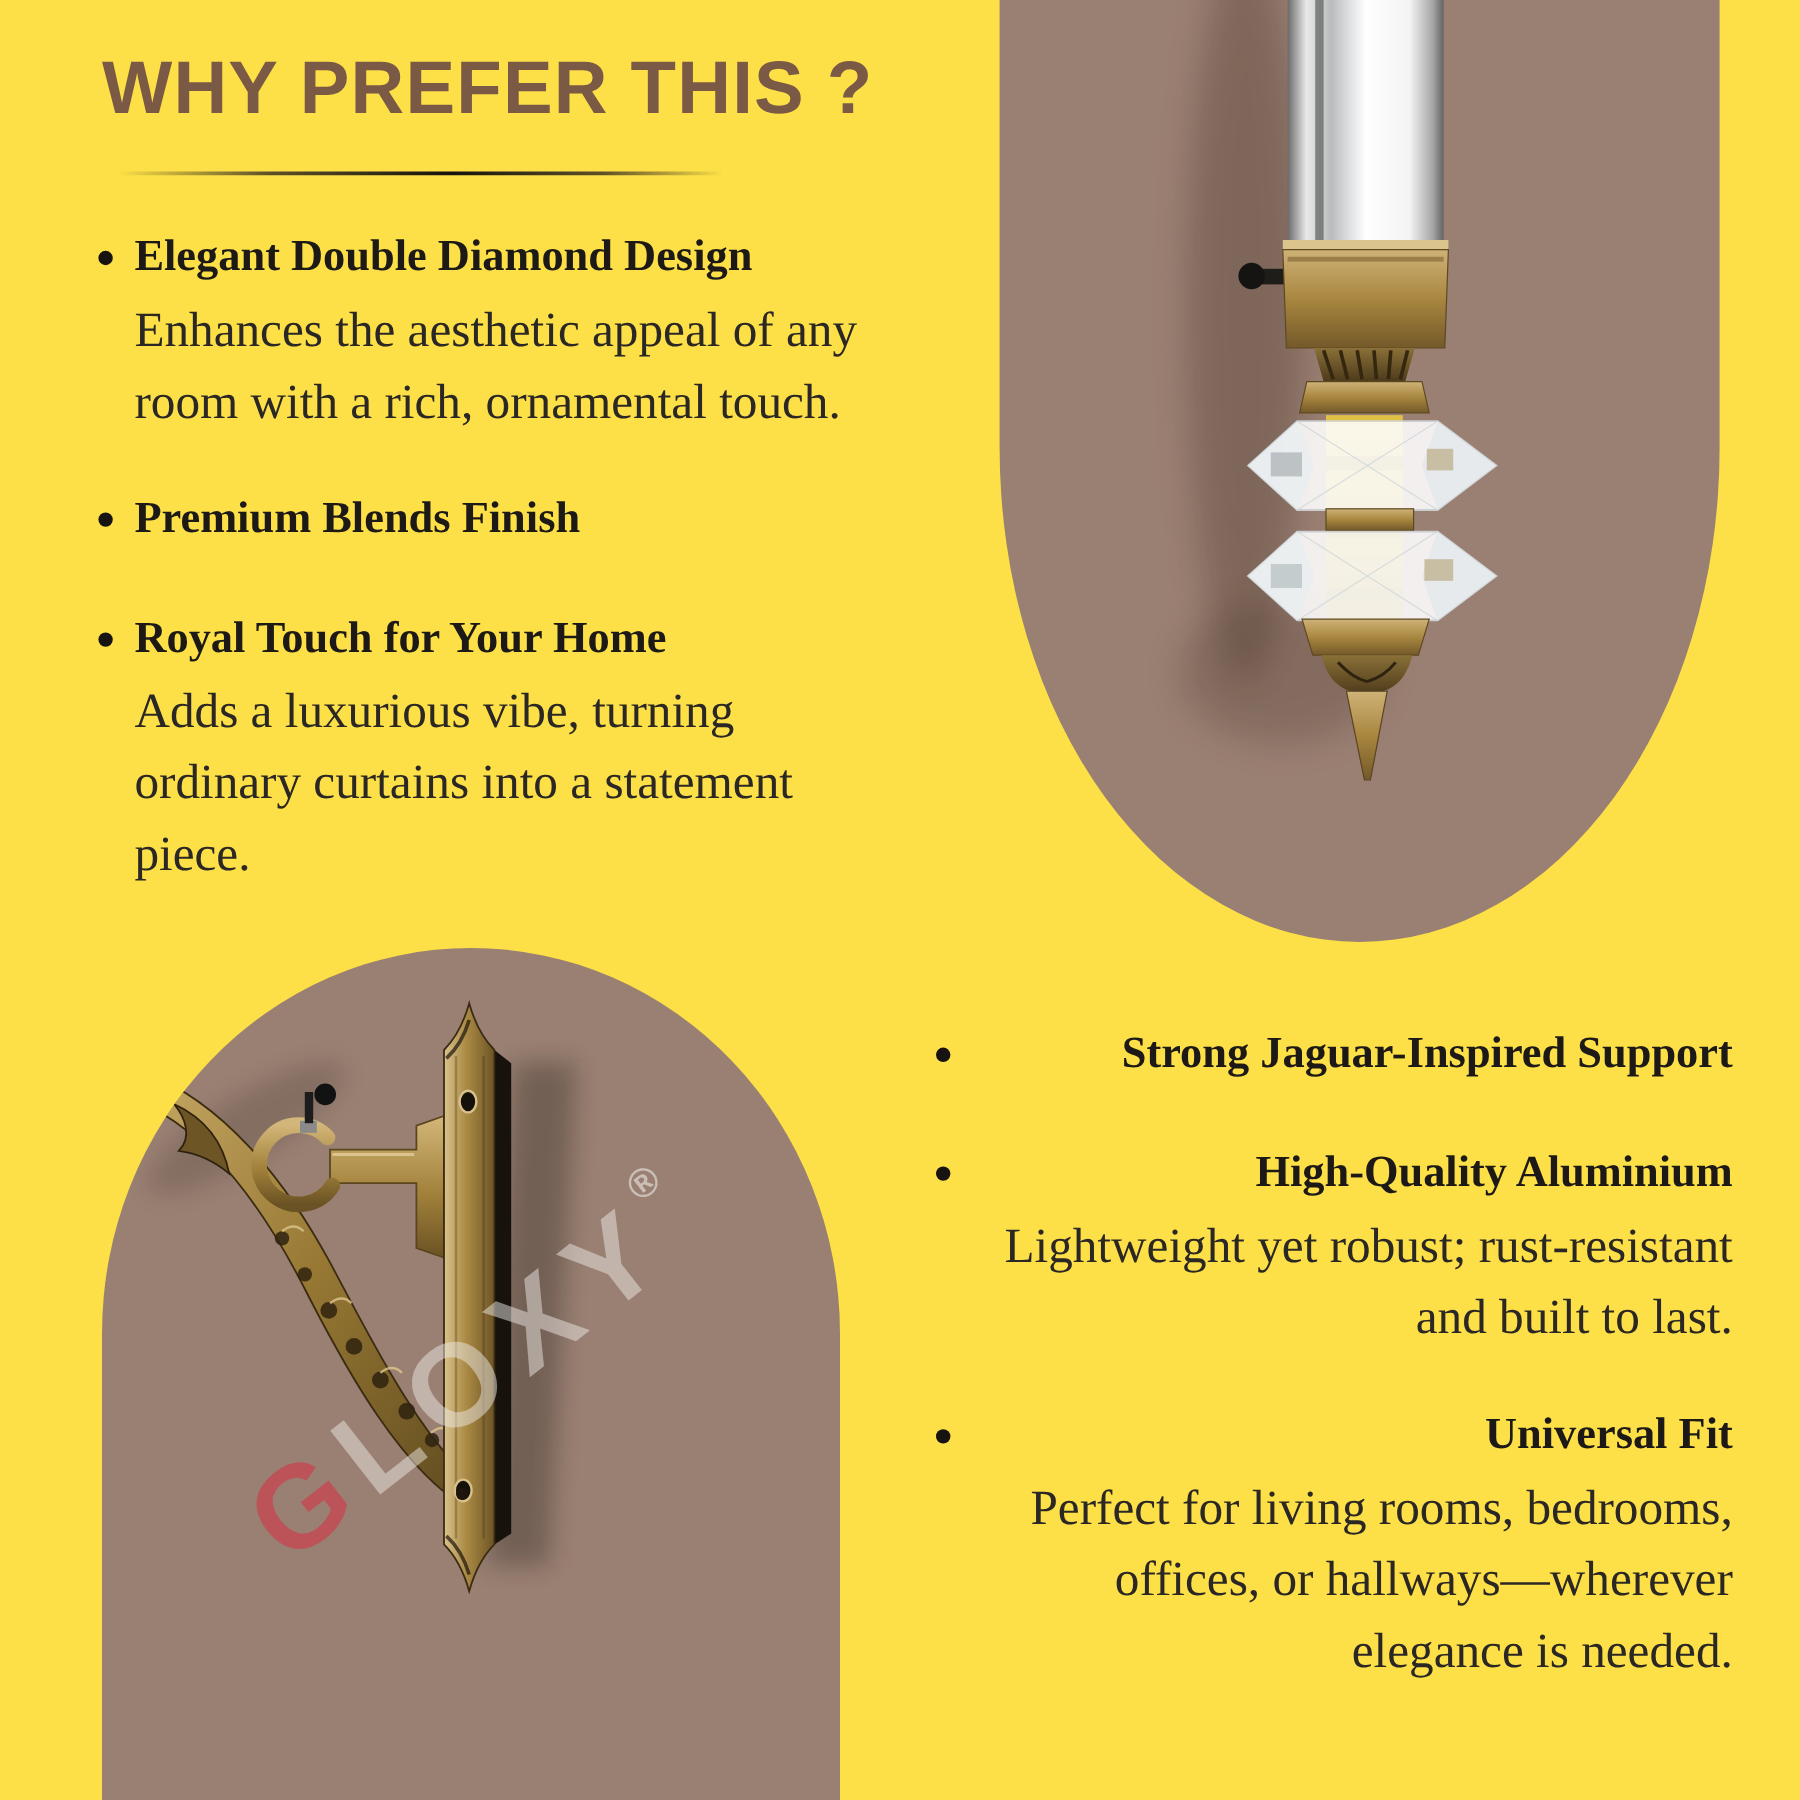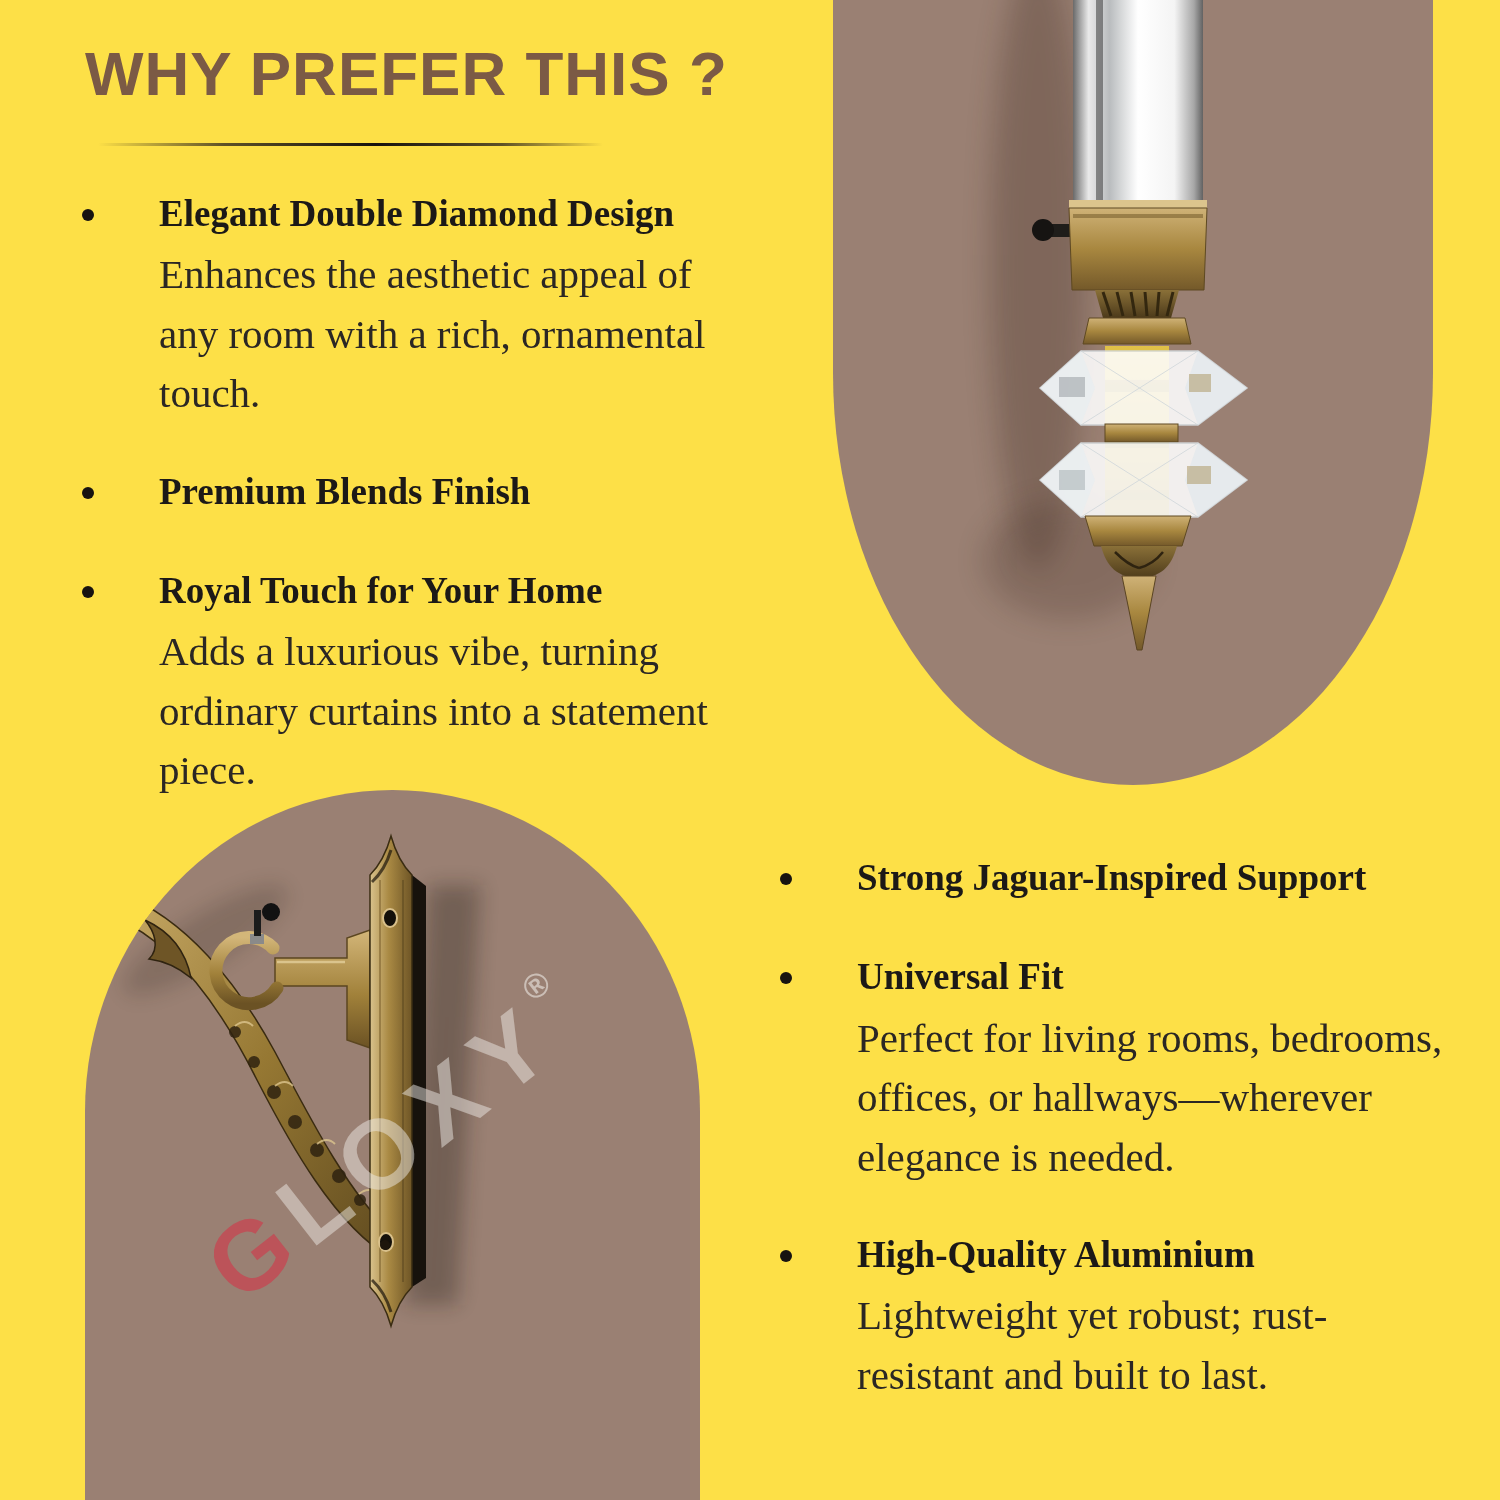--- a/index.html
+++ b/index.html
@@ -18,26 +18,26 @@
   .title{position:absolute;left:85px;top:38px;margin:0;
     font-family:"Liberation Sans","DejaVu Sans",sans-serif;
     font-weight:700;font-size:62px;letter-spacing:1px;color:#7b5a45;white-space:nowrap;}
   .divider{position:absolute;left:98px;top:143px;width:505px;height:3px;border-radius:2px;
     background:linear-gradient(90deg,rgba(40,32,28,0) 0%,rgba(40,32,28,.75) 25%,#17120e 55%,rgba(40,32,28,.75) 80%,rgba(40,32,28,0) 100%);}
 
   
   .features{position:absolute;list-style:none;margin:0;padding:0;}
   .features-left{left:82px;top:192px;width:648px;}
   .features-right{left:780px;top:856px;width:664px;}
-  .feature{display:flex;align-items:flex-start;margin:0 0 46px 0;gap:47px;}
+  .feature{display:flex;align-items:flex-start;margin:0 0 46px 0;}
   .dot{flex:0 0 auto;width:12px;height:12px;border-radius:50%;background:#171310;margin:17px 18px 0 0;}
   .feature h2{margin:0 0 9px 0;font-weight:700;font-size:37px;line-height:1.2;color:#1c1917;}
   .feature p{margin:0;font-weight:400;font-size:41px;line-height:1.45;color:#2b2724;}
   .features-left  .feature-text{width:622px;}
-  .features-right .feature-text{width:634px;}
+  .features-right .feature-text{width:634px;text-align:right;}
 
   
   .watermark{position:absolute;left:88px;top:296px;transform:rotate(-38deg);
     font-family:"Liberation Sans","DejaVu Sans",sans-serif;font-weight:700;
     font-size:98px;letter-spacing:14px;color:rgba(236,231,227,.50);white-space:nowrap;}
   .watermark::first-letter{color:rgba(197,70,82,.78);}
   .watermark .reg{font-size:34px;vertical-align:58px;letter-spacing:0;color:rgba(236,231,227,.6);margin-left:4px;}
 </style>
 </head>
 <body>
@@ -73,29 +73,29 @@
   <ul class="features features-right">
     <li class="feature">
       <span class="dot"></span>
       <div class="feature-text">
         <h2>Strong Jaguar-Inspired Support</h2>
       </div>
     </li>
     <li class="feature">
       <span class="dot"></span>
       <div class="feature-text">
+        <h2>High-Quality Aluminium</h2>
+        <p>Lightweight yet robust; rust-resistant and built to last.</p>
+      </div>
+    </li>
+    <li class="feature">
+      <span class="dot"></span>
+      <div class="feature-text">
         <h2>Universal Fit</h2>
         <p>Perfect for living rooms, bedrooms, offices, or hallways—wherever elegance is needed.</p>
-      </div>
-    </li>
-    <li class="feature">
-      <span class="dot"></span>
-      <div class="feature-text">
-        <h2>High-Quality Aluminium</h2>
-        <p>Lightweight yet robust; rust-resistant and built to last.</p>
       </div>
     </li>
   </ul>
 
   <div class="arch arch-top-right">
     <svg width="600" height="785" viewBox="0 0 600 785">
       <defs>
         <linearGradient id="chrome" x1="0" y1="0" x2="1" y2="0">
           <stop offset="0" stop-color="#6a6a6a"></stop>
             <stop offset=".12" stop-color="#e9e9e9"></stop>

